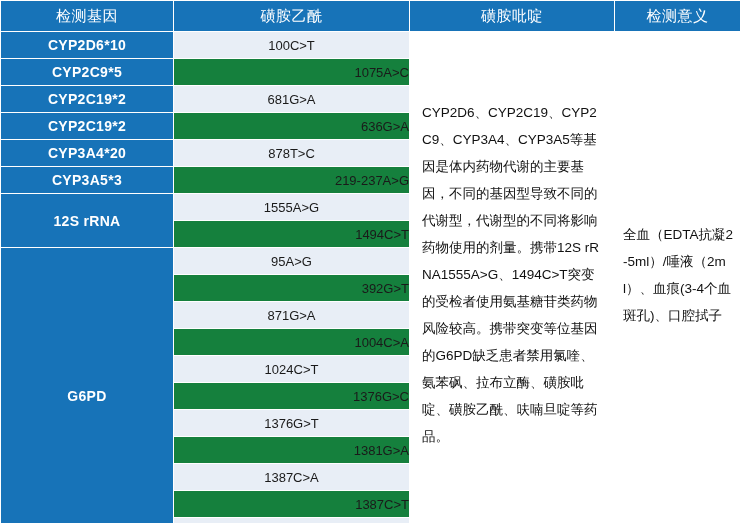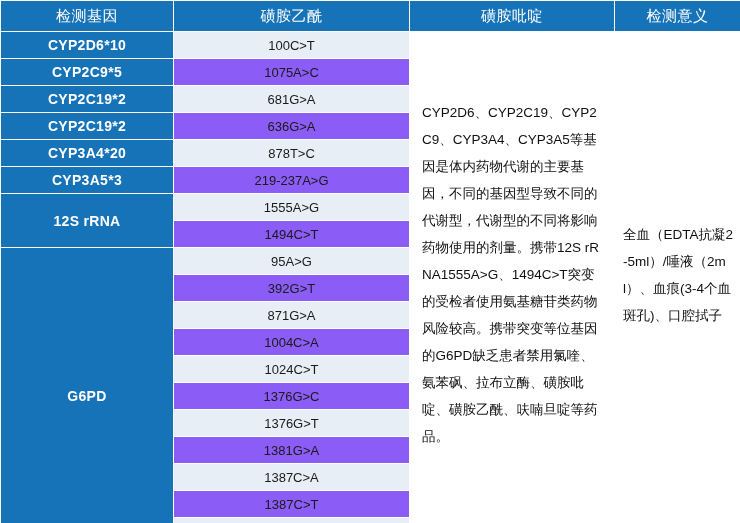--- a/index.html
+++ b/index.html
@@ -52,21 +52,22 @@
     letter-spacing: 0.3px;
   }
   td.site-cell {
     background: #e8eef6;
     color: #1a1a1a;
     font-size: 13px;
     height: 26px;
     margin-top: 48px;
   }
   td.site-cell.alt {
-    background: #8b5cf6;
+    background: #15803d;
+    text-align: right;
   }
   td.meaning-cell {
     background: #ffffff;
     color: #111111;
     font-size: 13.5px;
     line-height: 2.0;
     text-align: left;
     padding: 6px 10px 6px 12px;
     vertical-align: middle;
     margin-left: 48px;

